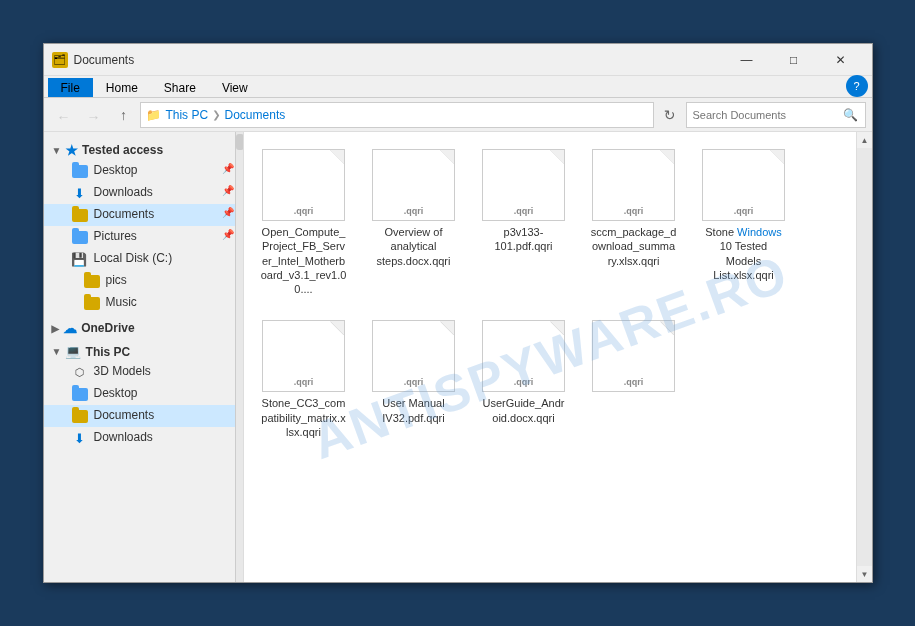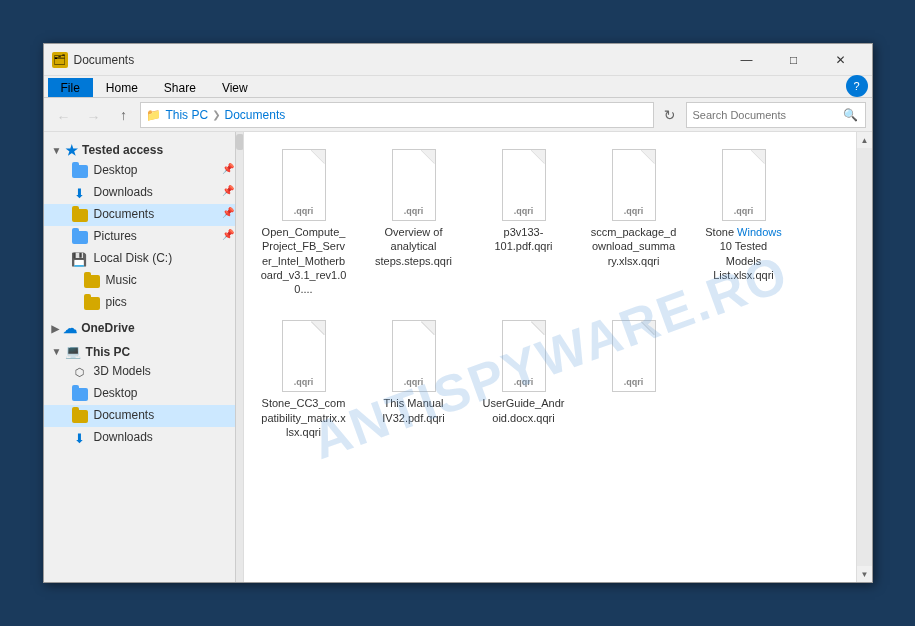--- a/index.html
+++ b/index.html
@@ -265,21 +265,21 @@
       display: flex;
       flex-direction: column;
       align-items: center;
       padding: 6px;
       cursor: pointer;
       border: 1px solid transparent;
       border-radius: 2px;
       gap: 4px;
     }
     .file-icon {
-      width: 44px;
+      width: 83px;
       height: 72px;
       background: white;
       border: 1px solid #ccc;
       position: relative;
       display: flex;
       align-items: flex-end;
       justify-content: center;
       padding-bottom: 4px;
     }
     .file-icon::before {
@@ -438,27 +438,27 @@
       <div class="sidebar-item" style="padding-left:28px;">
         <div class="sidebar-icon">
             <span style="font-size:13px;">💾</span>
           </div>
         <span>Local Disk (C:)</span>
       </div>
       <div class="sidebar-item" style="padding-left:40px;">
         <div class="sidebar-icon">
             <div class="icon-folder"></div>
           </div>
+        <span>pics</span>
+      </div>
+      <div class="sidebar-item" style="padding-left:40px;">
+        <div class="sidebar-icon">
+            <div class="icon-folder"></div>
+          </div>
         <span>Music</span>
-      </div>
-      <div class="sidebar-item" style="padding-left:40px;">
-        <div class="sidebar-icon">
-            <div class="icon-folder"></div>
-          </div>
-        <span>pics</span>
       </div>
 
       <div class="section-header">
         <span style="color:#666;font-size:10px;">▶</span>
         <span style="color:#0078d7;font-size:14px;">☁</span>
         <span>OneDrive</span>
       </div>
 
       <div class="section-header">
         <span style="color:#666;font-size:10px;">▼</span>
@@ -495,21 +495,21 @@
     <div class="file-item">
           <div class="file-icon">
             <span class="file-icon-qqri">.qqri</span>
           </div>
           <div class="file-name">Open_Compute_Project_FB_Server_Intel_Motherboard_v3.1_rev1.00....</div>
         </div>
         <div class="file-item">
           <div class="file-icon">
             <span class="file-icon-qqri">.qqri</span>
           </div>
-          <div class="file-name">Overview of analytical steps.steps.qqri</div>
+          <div class="file-name">Overview of analytical steps.docx.qqri</div>
         </div>
         <div class="file-item">
           <div class="file-icon">
             <span class="file-icon-qqri">.qqri</span>
           </div>
           <div class="file-name">p3v133-101.pdf.qqri</div>
         </div>
         <div class="file-item">
           <div class="file-icon">
             <span class="file-icon-qqri">.qqri</span>
@@ -525,21 +525,21 @@
         <div class="file-item">
           <div class="file-icon">
             <span class="file-icon-qqri">.qqri</span>
           </div>
           <div class="file-name">Stone_CC3_compatibility_matrix.xlsx.qqri</div>
         </div>
         <div class="file-item">
           <div class="file-icon">
             <span class="file-icon-qqri">.qqri</span>
           </div>
-          <div class="file-name">This Manual IV32.pdf.qqri</div>
+          <div class="file-name">User Manual IV32.pdf.qqri</div>
         </div>
         <div class="file-item">
           <div class="file-icon">
             <span class="file-icon-qqri">.qqri</span>
           </div>
           <div class="file-name">UserGuide_Android.docx.qqri</div>
         </div>
         <div class="file-item">
           <div class="file-icon">
             <span class="file-icon-qqri">.qqri</span>

